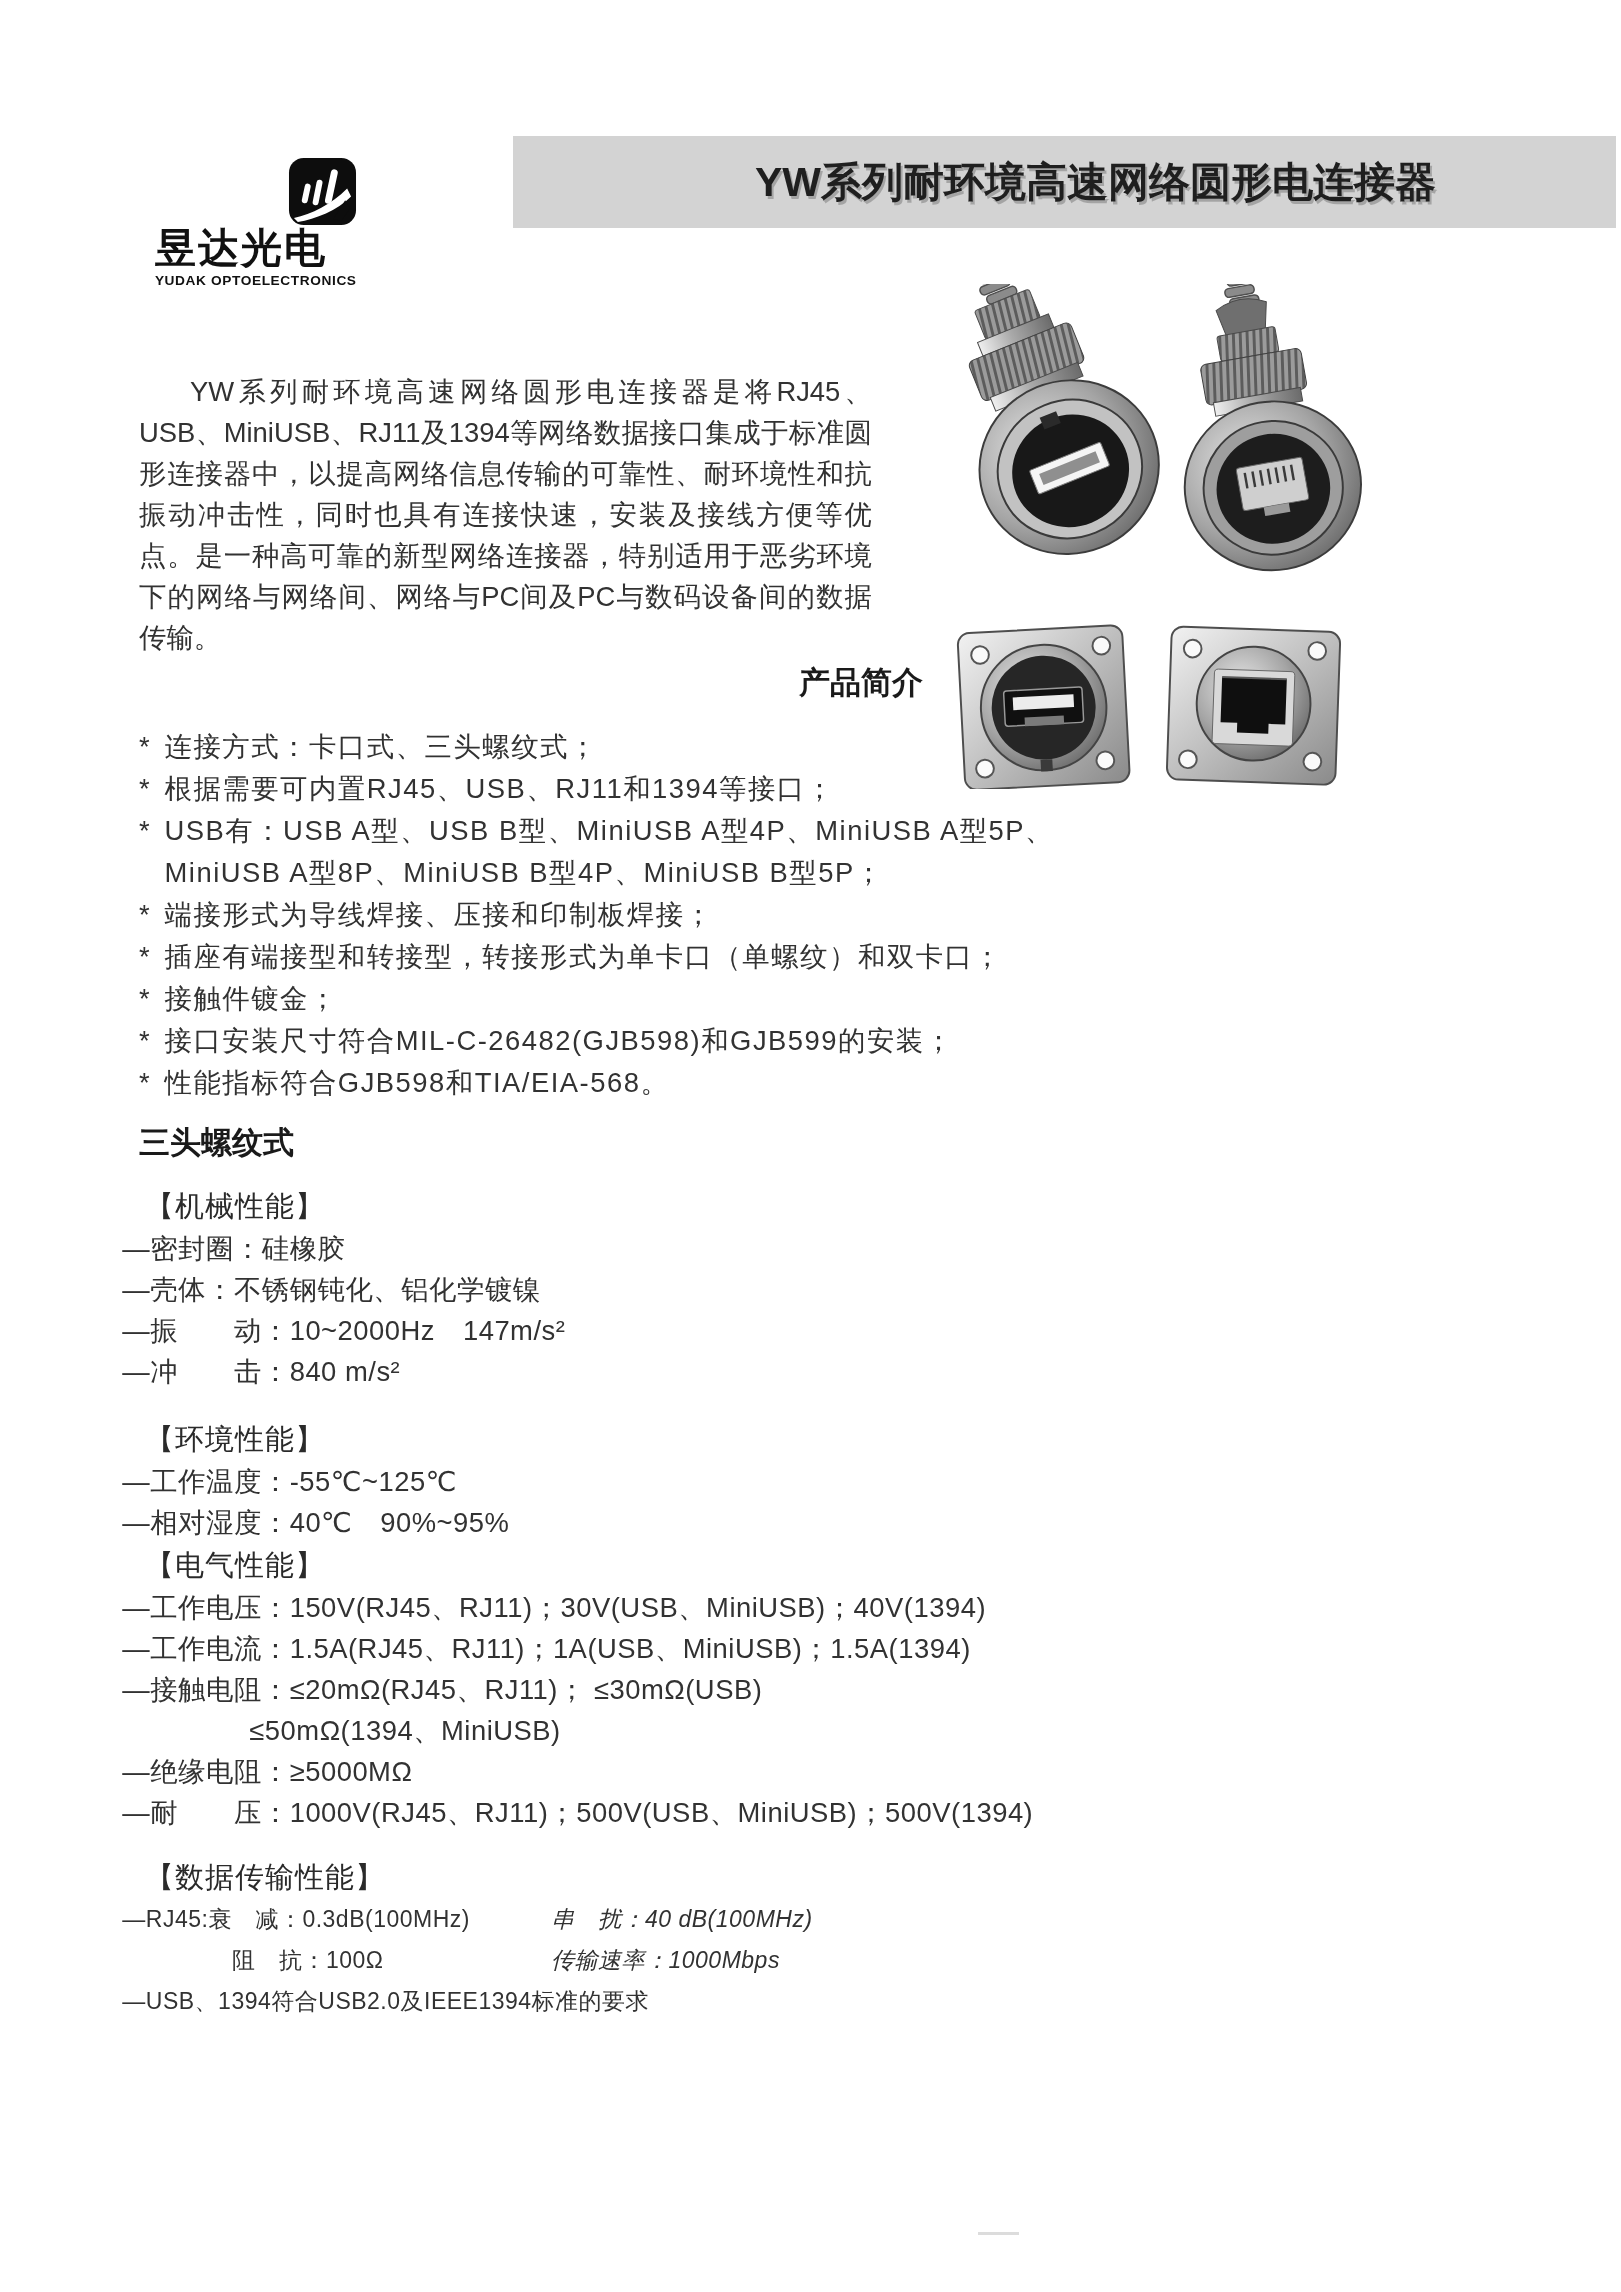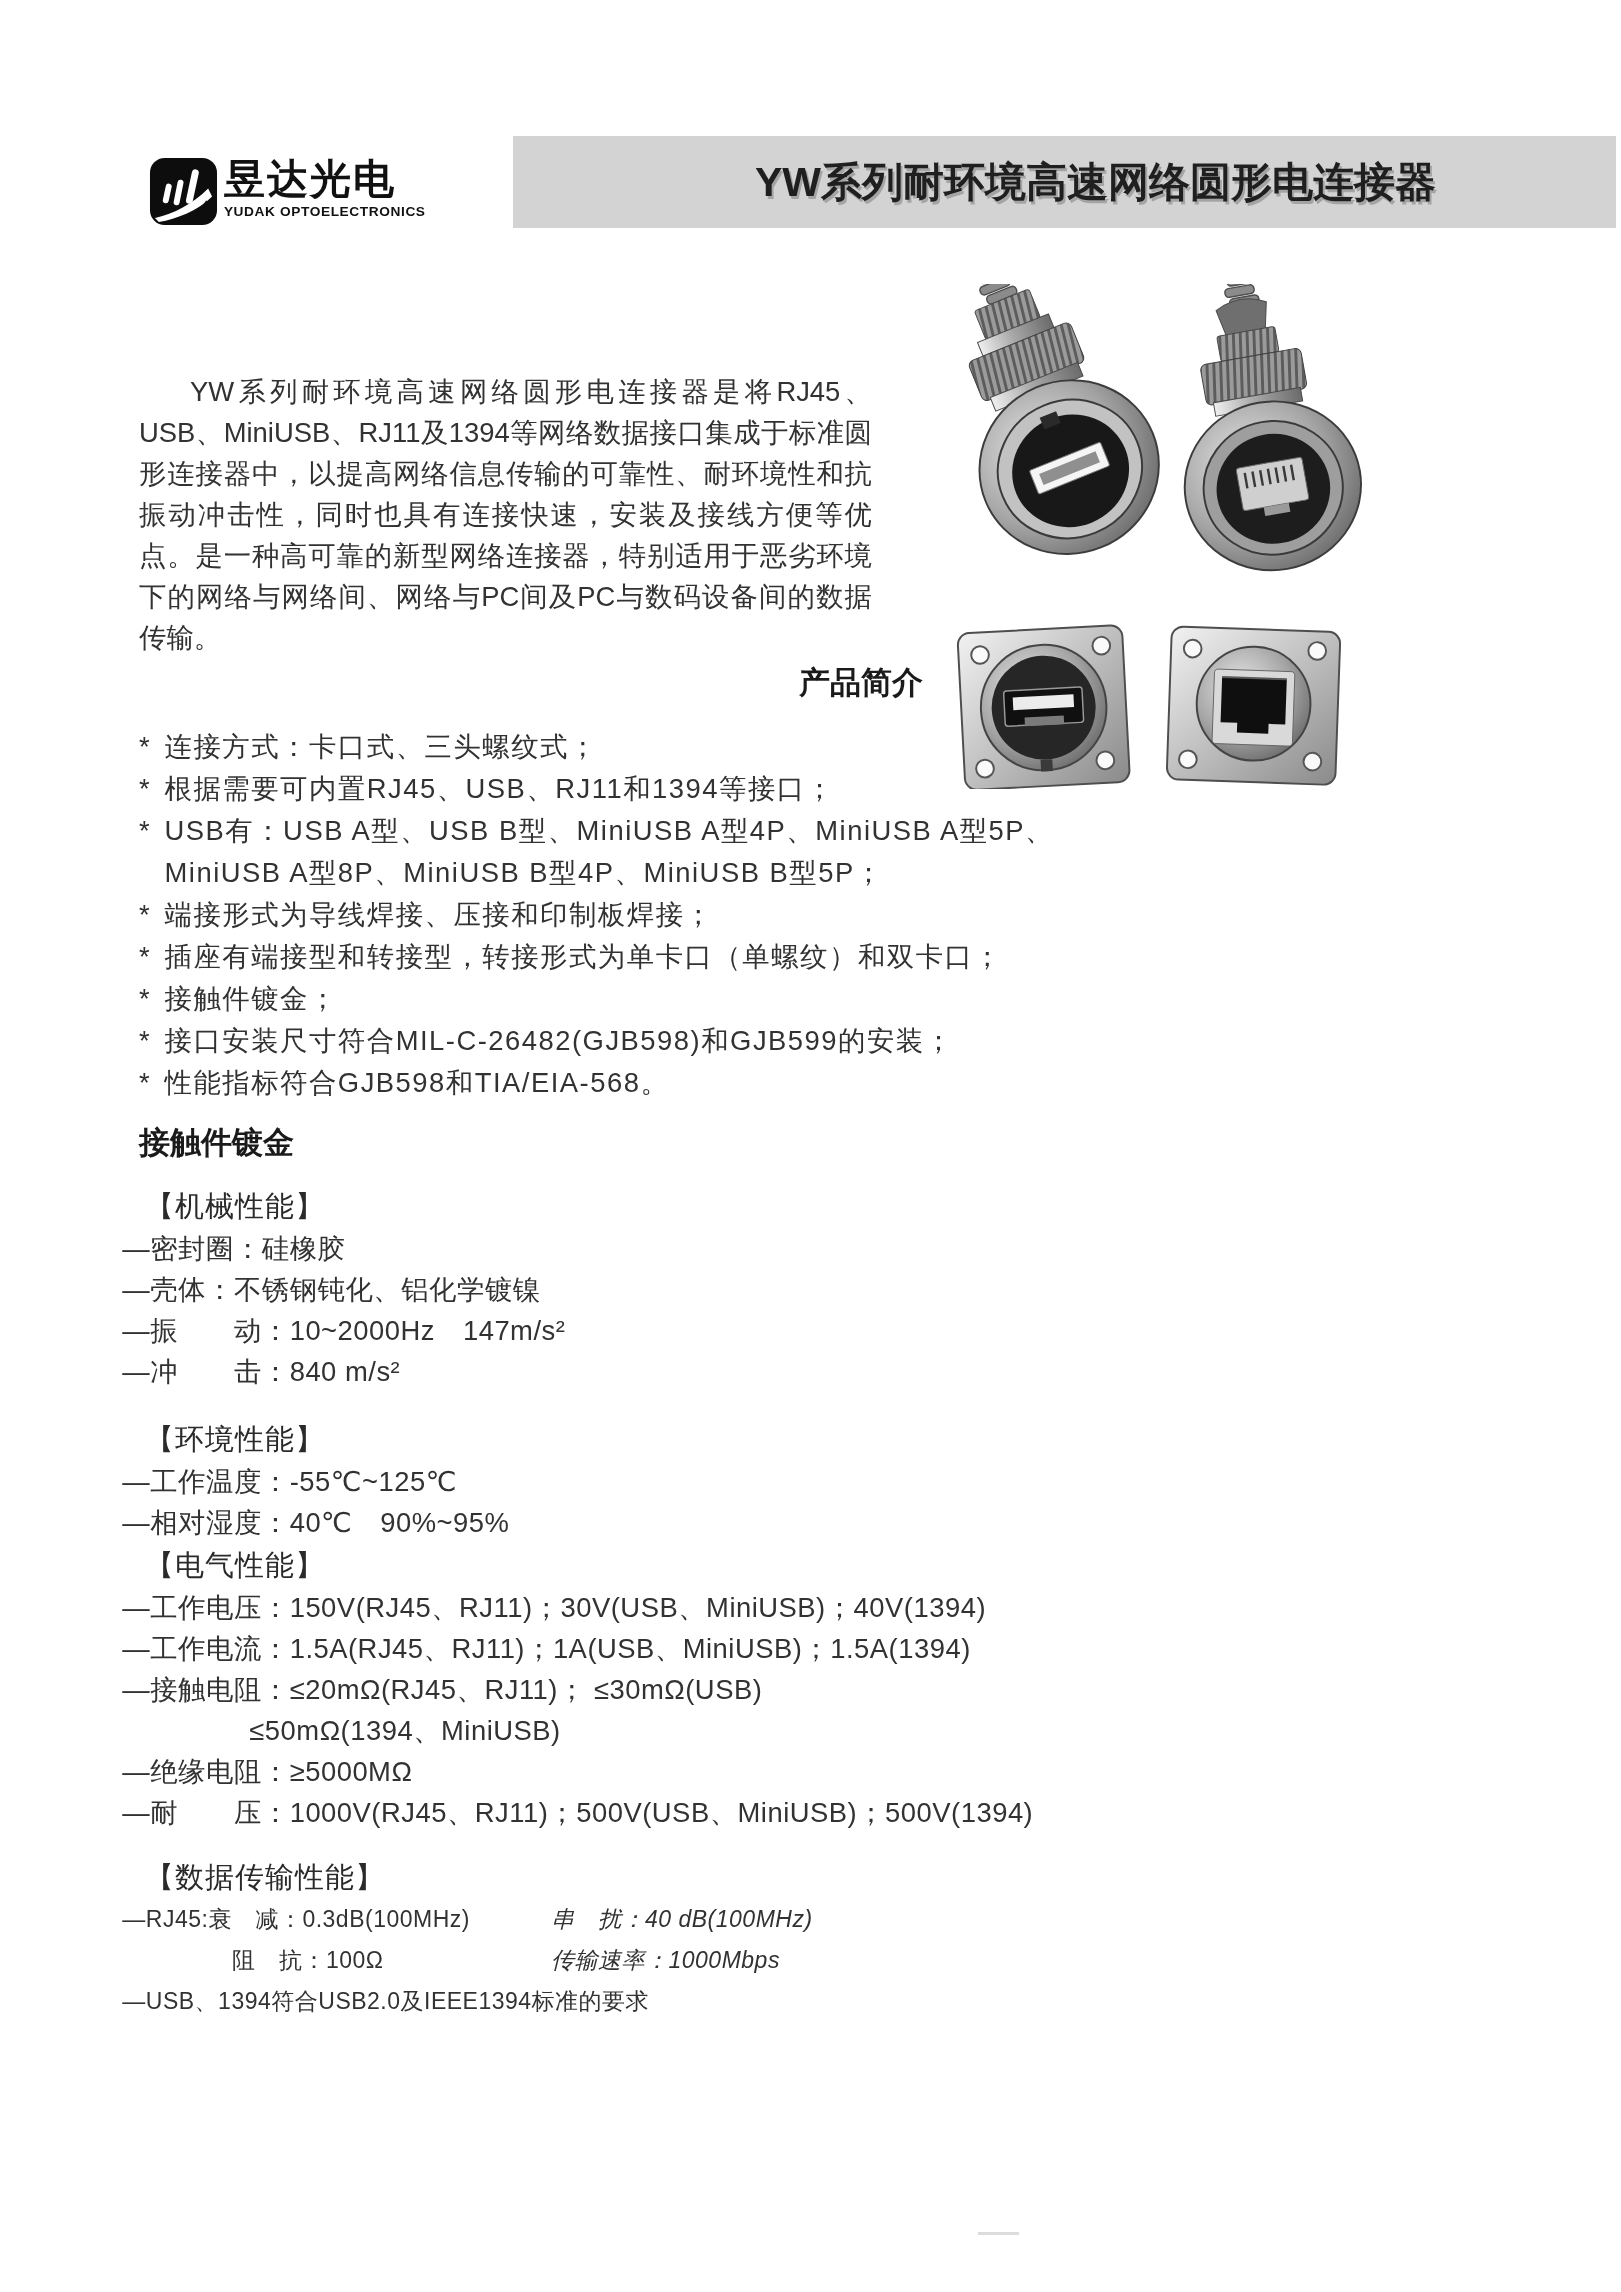--- a/index.html
+++ b/index.html
@@ -1,21 +1,21 @@
 <!DOCTYPE html>
 <html lang="zh"><head>
 <meta charset="utf-8">
 <title></title>
 <style>
   html,body{margin:0;padding:0;background:#ffffff;}
   .page{position:relative;width:1621px;height:2293px;background:#ffffff;overflow:hidden;
         font-family:"Liberation Sans","DejaVu Sans",sans-serif;color:#333;}
 
   
-  .logo{position:absolute;left:149px;top:157px;display:flex;align-items:flex-start;}
+  .logo{position:absolute;left:149px;top:157px;display:flex;align-items:flex-end;flex-direction:column;}
   .logo-icon{width:69px;height:69px;flex:none;}
   .logo-text{margin-left:5.9px;}
   .logo-zh{font-size:41px;font-weight:bold;color:#111;letter-spacing:2px;line-height:45px;}
   .logo-en{font-size:13.7px;font-weight:bold;color:#111;letter-spacing:0.6px;margin-top:2px;white-space:nowrap;}
 
   .titlebar{position:absolute;left:513px;top:136px;width:1103px;height:92px;background:#d3d3d3;}
   .doc-title{position:absolute;left:242px;top:0;height:92px;line-height:92px;
              font-size:41px;font-weight:bold;color:#1f1f1f;white-space:nowrap;
              text-shadow:2px 2.9px 0 rgba(0,0,0,0.22);}
 
@@ -213,21 +213,21 @@
           <span class="tx">接口安装尺寸符合MIL-C-26482(GJB598)和GJB599的安装；</span>
         </div>
       <div class="bullet">
           <span class="mk">*</span>
           <span class="tx">性能指标符合GJB598和TIA/EIA-568。</span>
         </div>
     </div>
   </section>
 
   <section class="sec" id="sec-tech">
-    <h2>接触件镀金</h2>
+    <h2>三头螺纹式</h2>
 
     <div class="group g-mech">
       <div class="group-title">【机械性能】</div>
       <div class="tline">—密封圈：硅橡胶</div>
       <div class="tline">—壳体：不锈钢钝化、铝化学镀镍</div>
       <div class="tline">—振　　动：10~2000Hz　147m/s²</div>
       <div class="tline">—冲　　击：840 m/s²</div>
     </div>
 
     <div class="group g-env">

